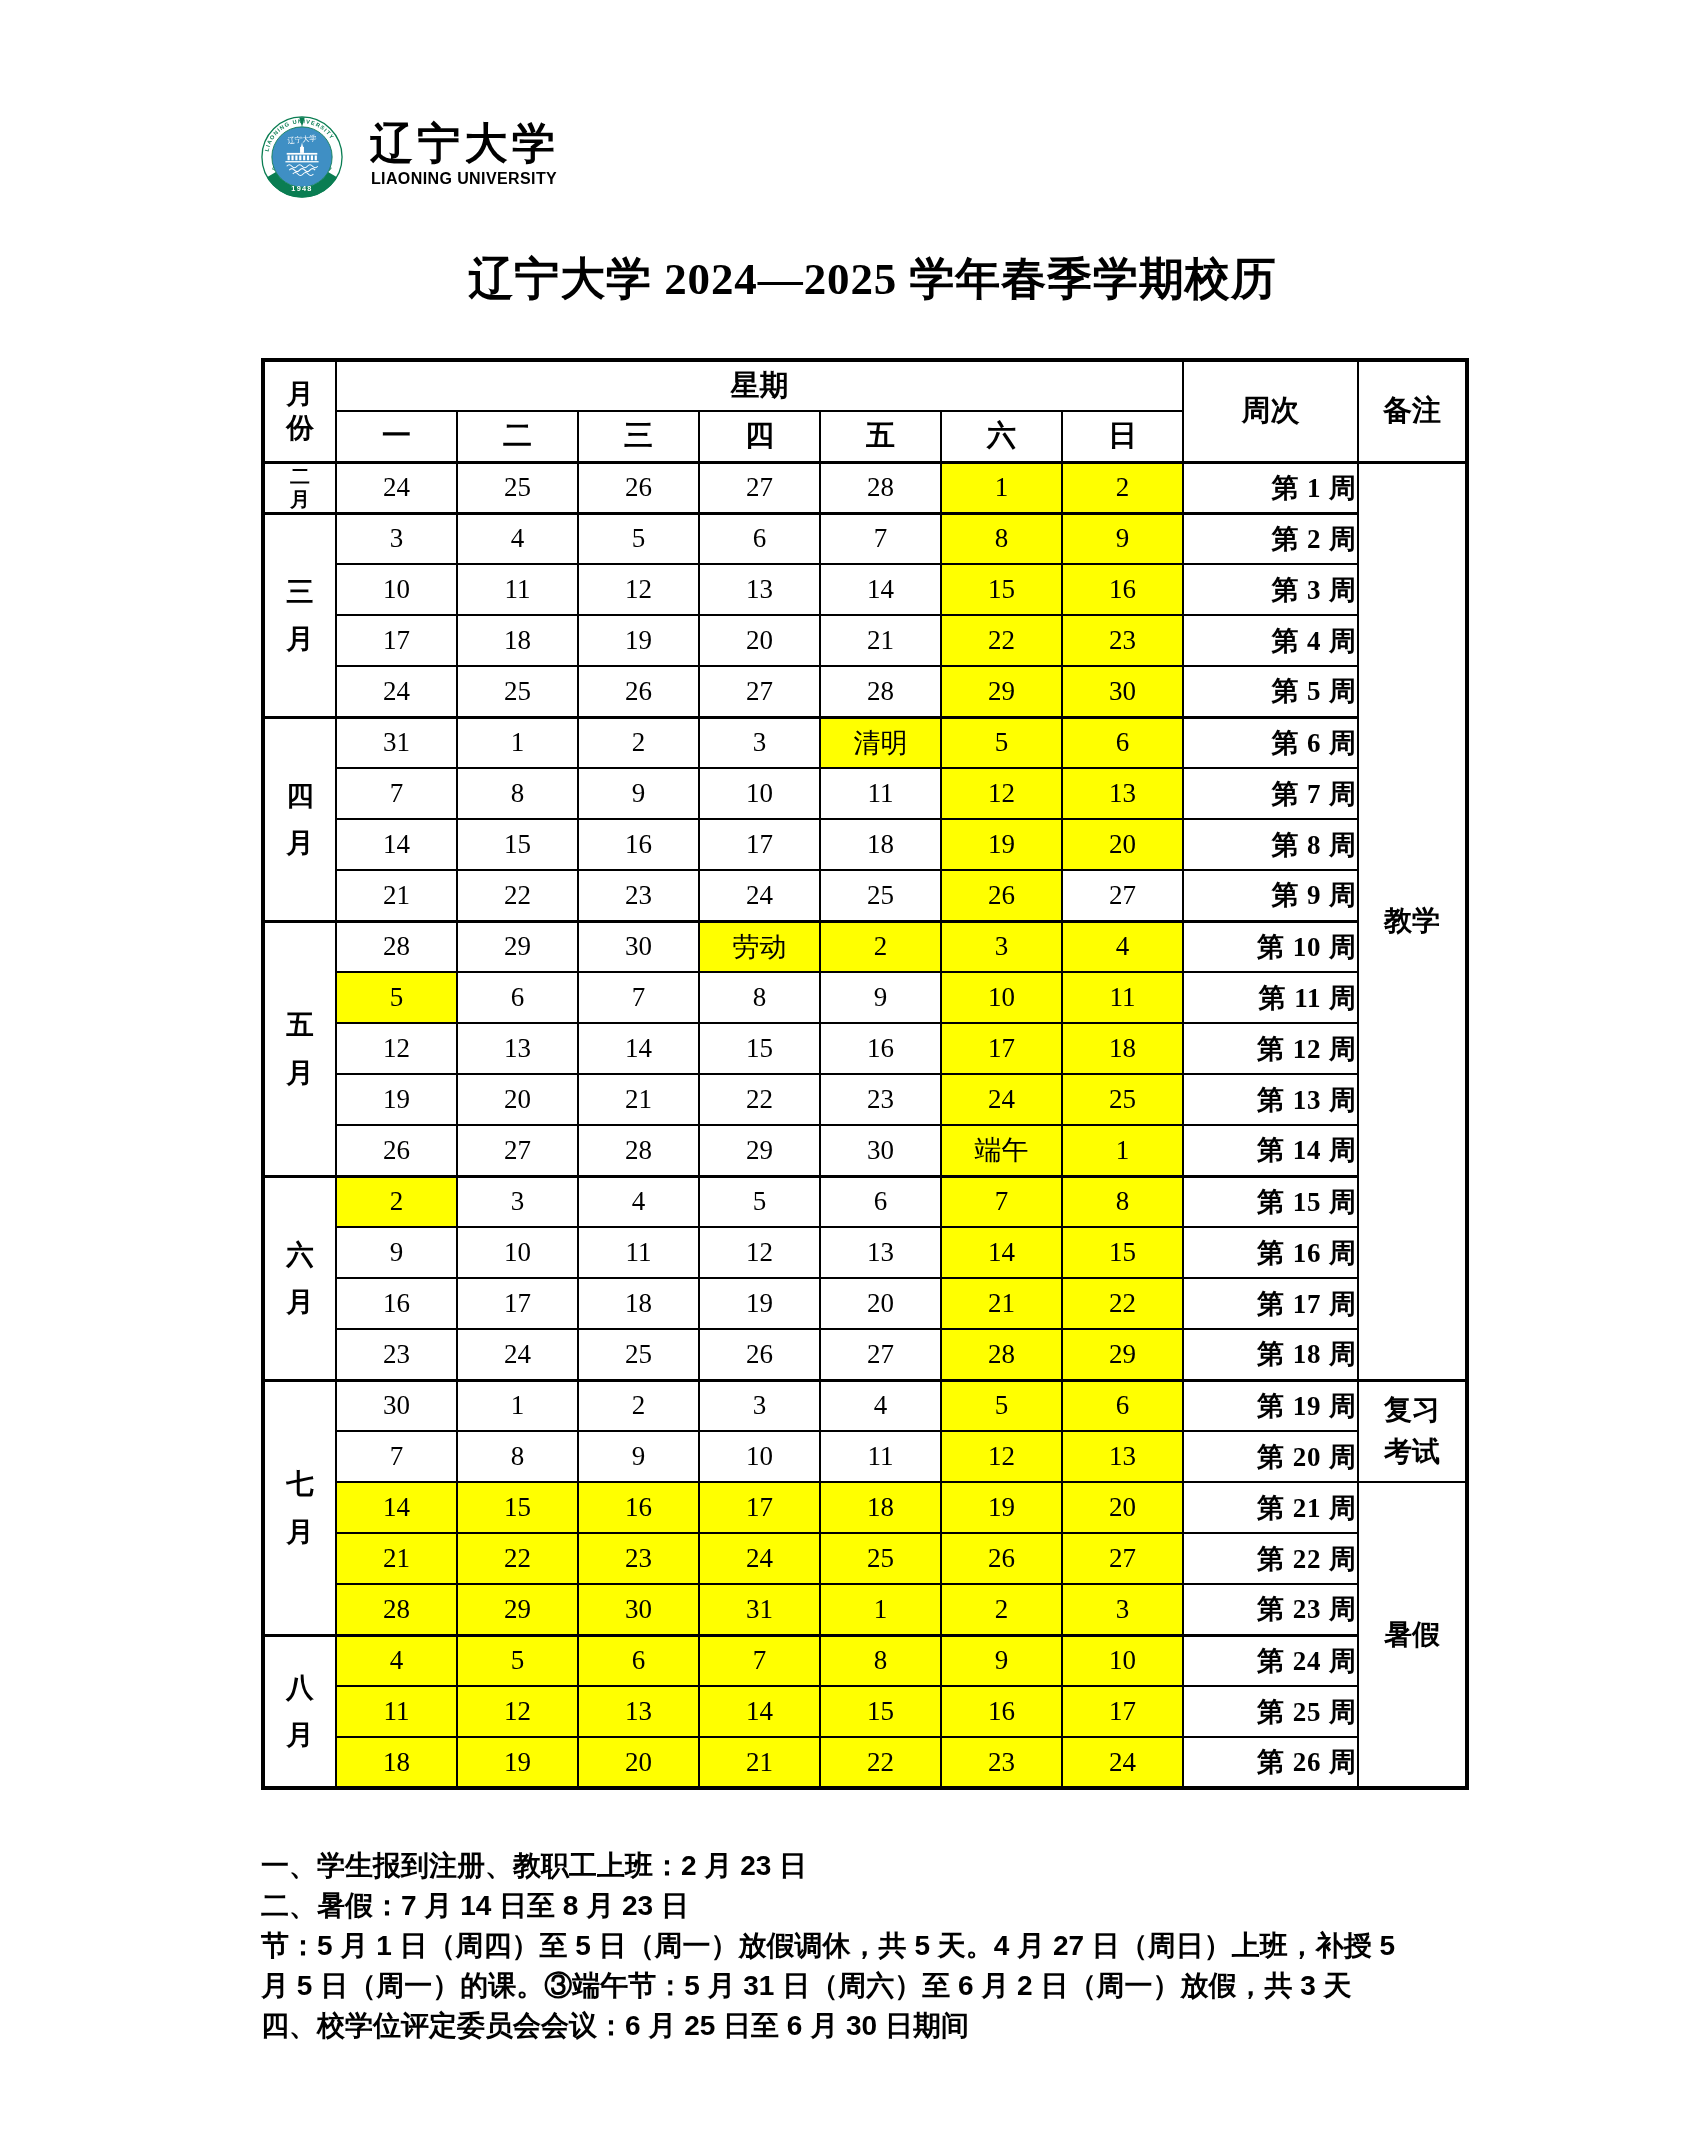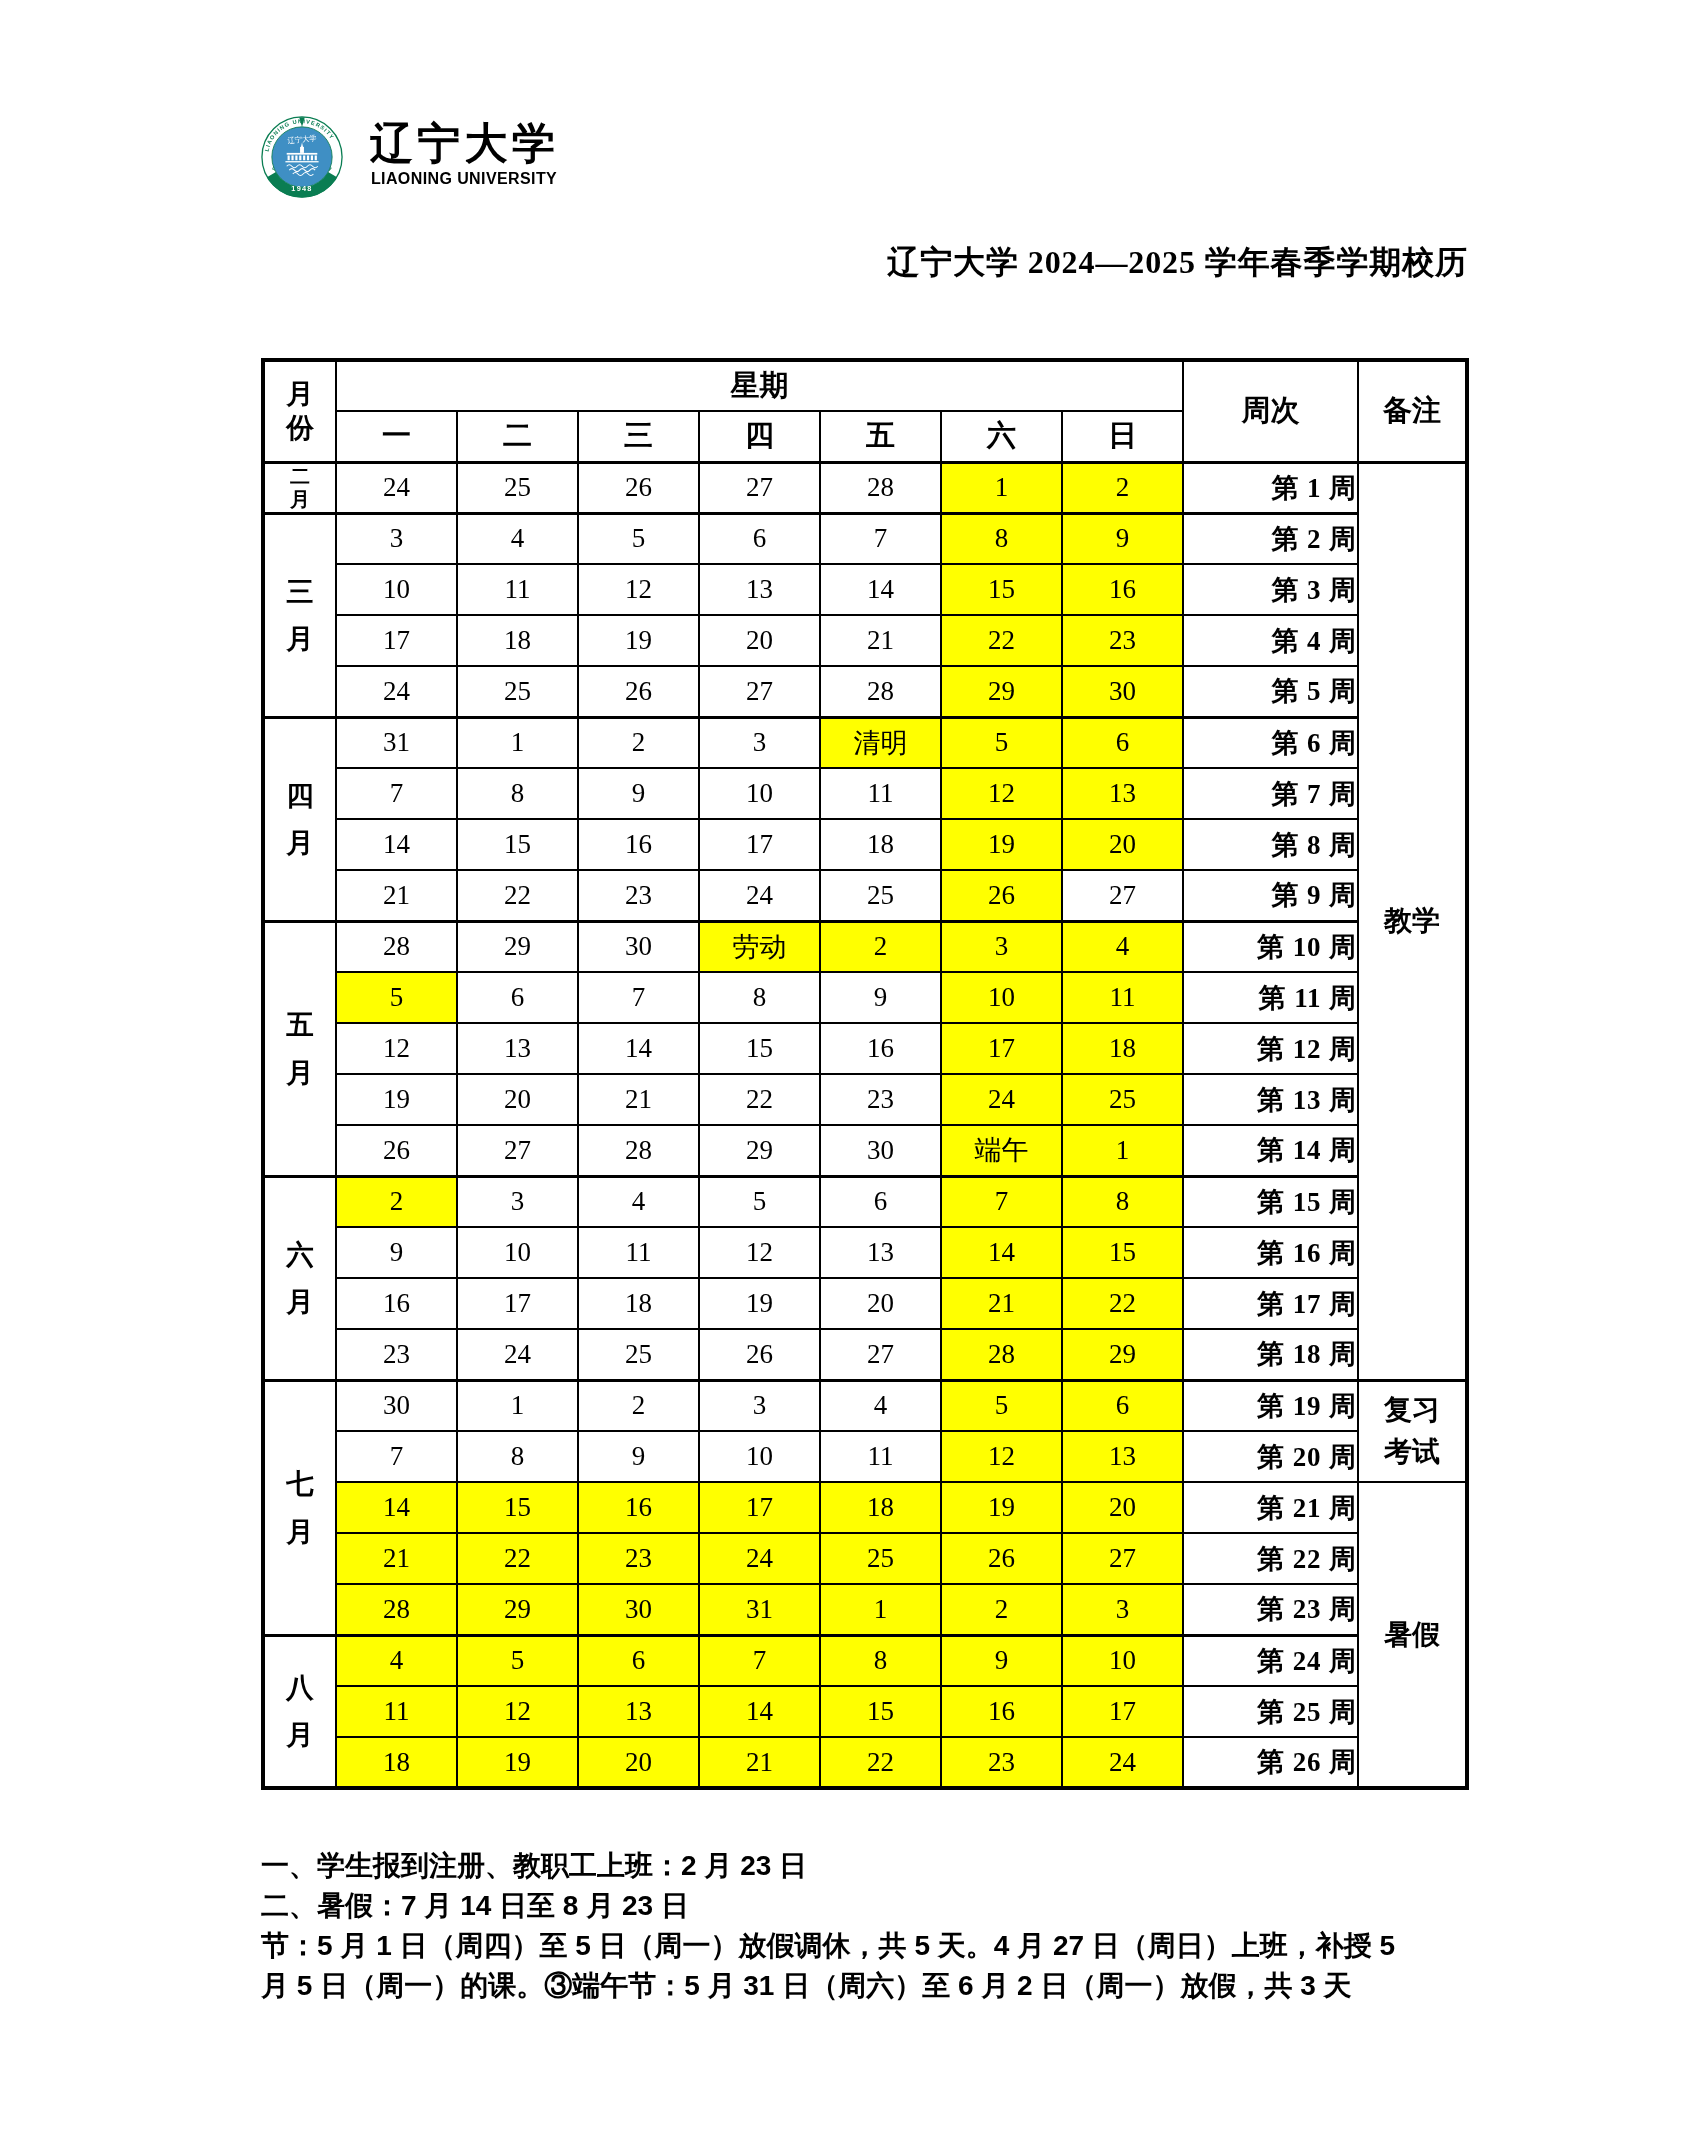--- a/index.html
+++ b/index.html
@@ -8,22 +8,22 @@
 
   
   .brand{position:absolute;left:260px;top:115px;display:flex;align-items:flex-start;}
   .emblem{width:84px;height:84px;display:block;}
   .brand-text{margin-left:26px;padding-top:6px;}
   .brand-cn{font-size:43px;font-weight:700;letter-spacing:4.3px;line-height:1.05;}
   .brand-en{font-size:16px;font-weight:700;letter-spacing:0.4px;margin-top:3.4px;margin-left:0.9px;
             font-family:"Liberation Sans","DejaVu Sans",sans-serif;}
 
   
-  .doc-title{position:absolute;left:261px;width:1207px;top:241px;margin:0;
-             font-size:32px;font-weight:700;text-align:right;letter-spacing:0.9px;}
+  .doc-title{position:absolute;left:261px;width:1207px;top:241px;margin:8px;
+             font-size:45px;font-weight:700;text-align:center;letter-spacing:0.9px;}
 
   
   .cal{position:absolute;left:261px;top:358px;border-collapse:collapse;table-layout:fixed;
        border:4.3px solid #000;}
   .cal th,.cal td{border:2.2px solid #000;padding:0;text-align:center;vertical-align:middle;}
   .c-month{width:73px}.c-d{width:121px}.c-wk{width:175px}.c-rm{width:109px}
   thead tr{height:51px}
   tbody tr{height:51px}
   tbody tr:first-child td{border-top-width:3.9px}          
   tbody tr.mb td.day, tbody tr.mb td.month,
@@ -430,16 +430,17 @@
           <td class="wk">第 26 周</td>
         </tr>
       </tbody>
   </table>
 
   <div class="notes" id="notes">
       <div class="note-line">一、学生报到注册、教职工上班：2 月 23 日</div>
       <div class="note-line">二、暑假：7 月 14 日至 8 月 23 日</div>
       <div class="note-line">节：5 月 1 日（周四）至 5 日（周一）放假调休，共 5 天。4 月 27 日（周日）上班，补授 5</div>
       <div class="note-line">月 5 日（周一）的课。③端午节：5 月 31 日（周六）至 6 月 2 日（周一）放假，共 3 天</div>
+      <div class="note-line">四、校学位评定委员会会议：6 月 25 日至 6 月 30 日期间</div>
     </div>
 
 </div>
 
 
 </body></html>

